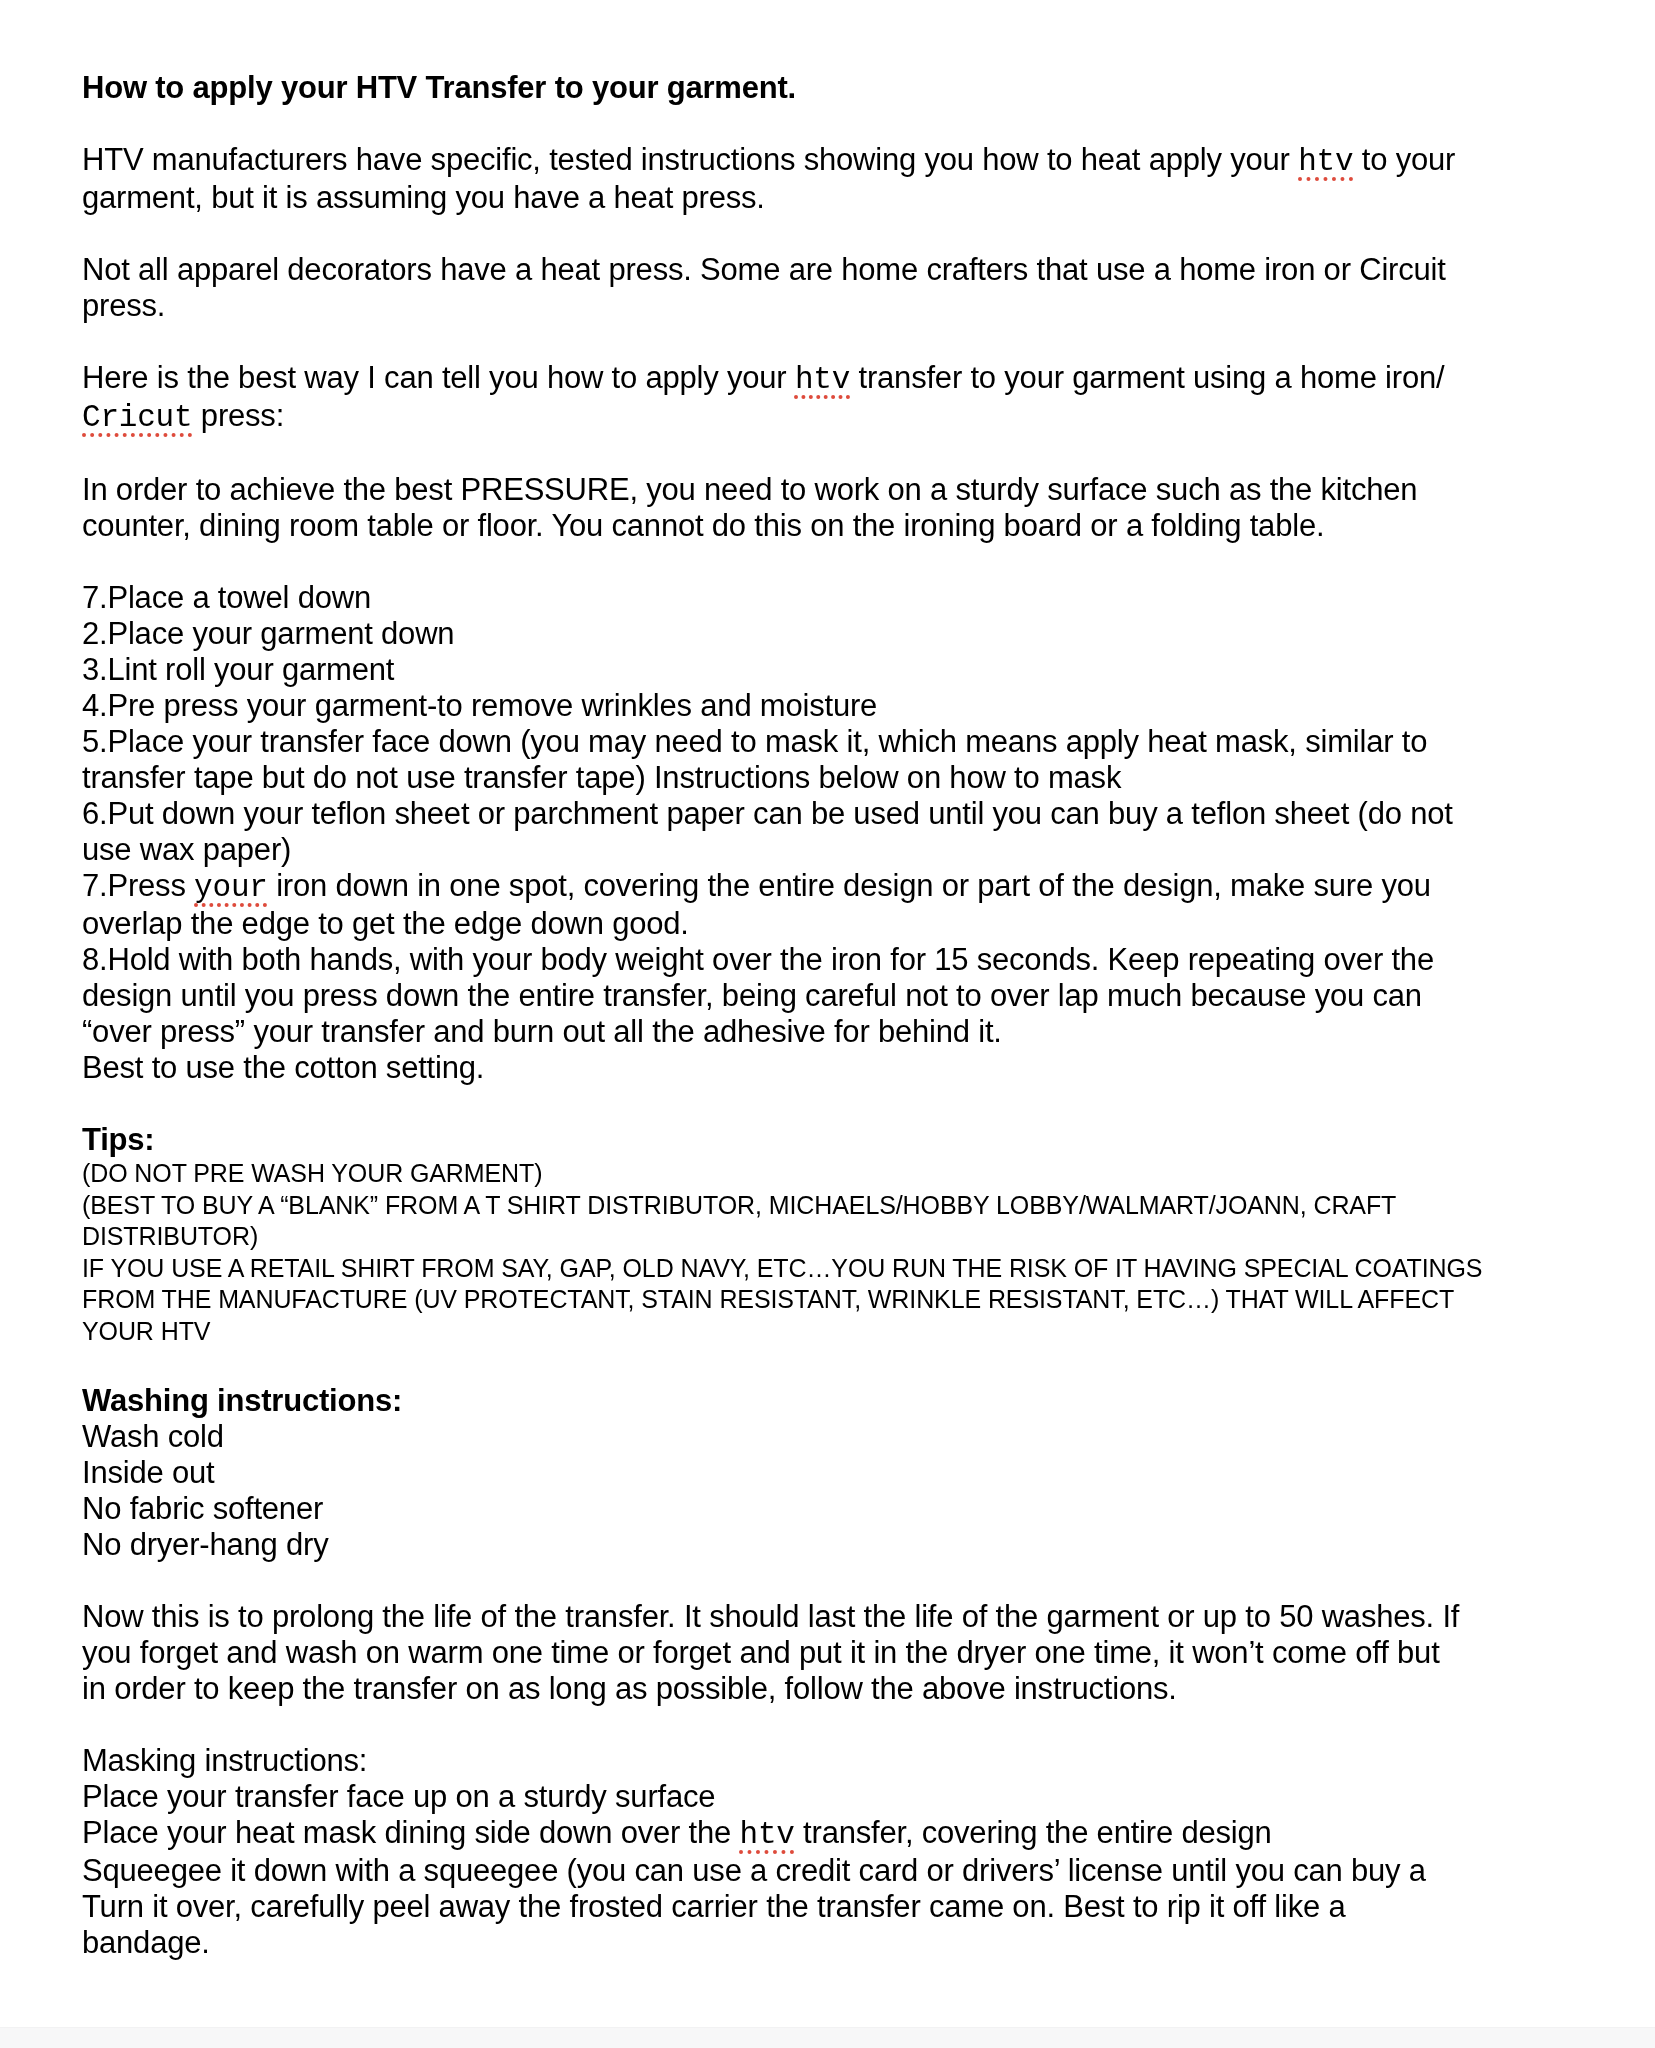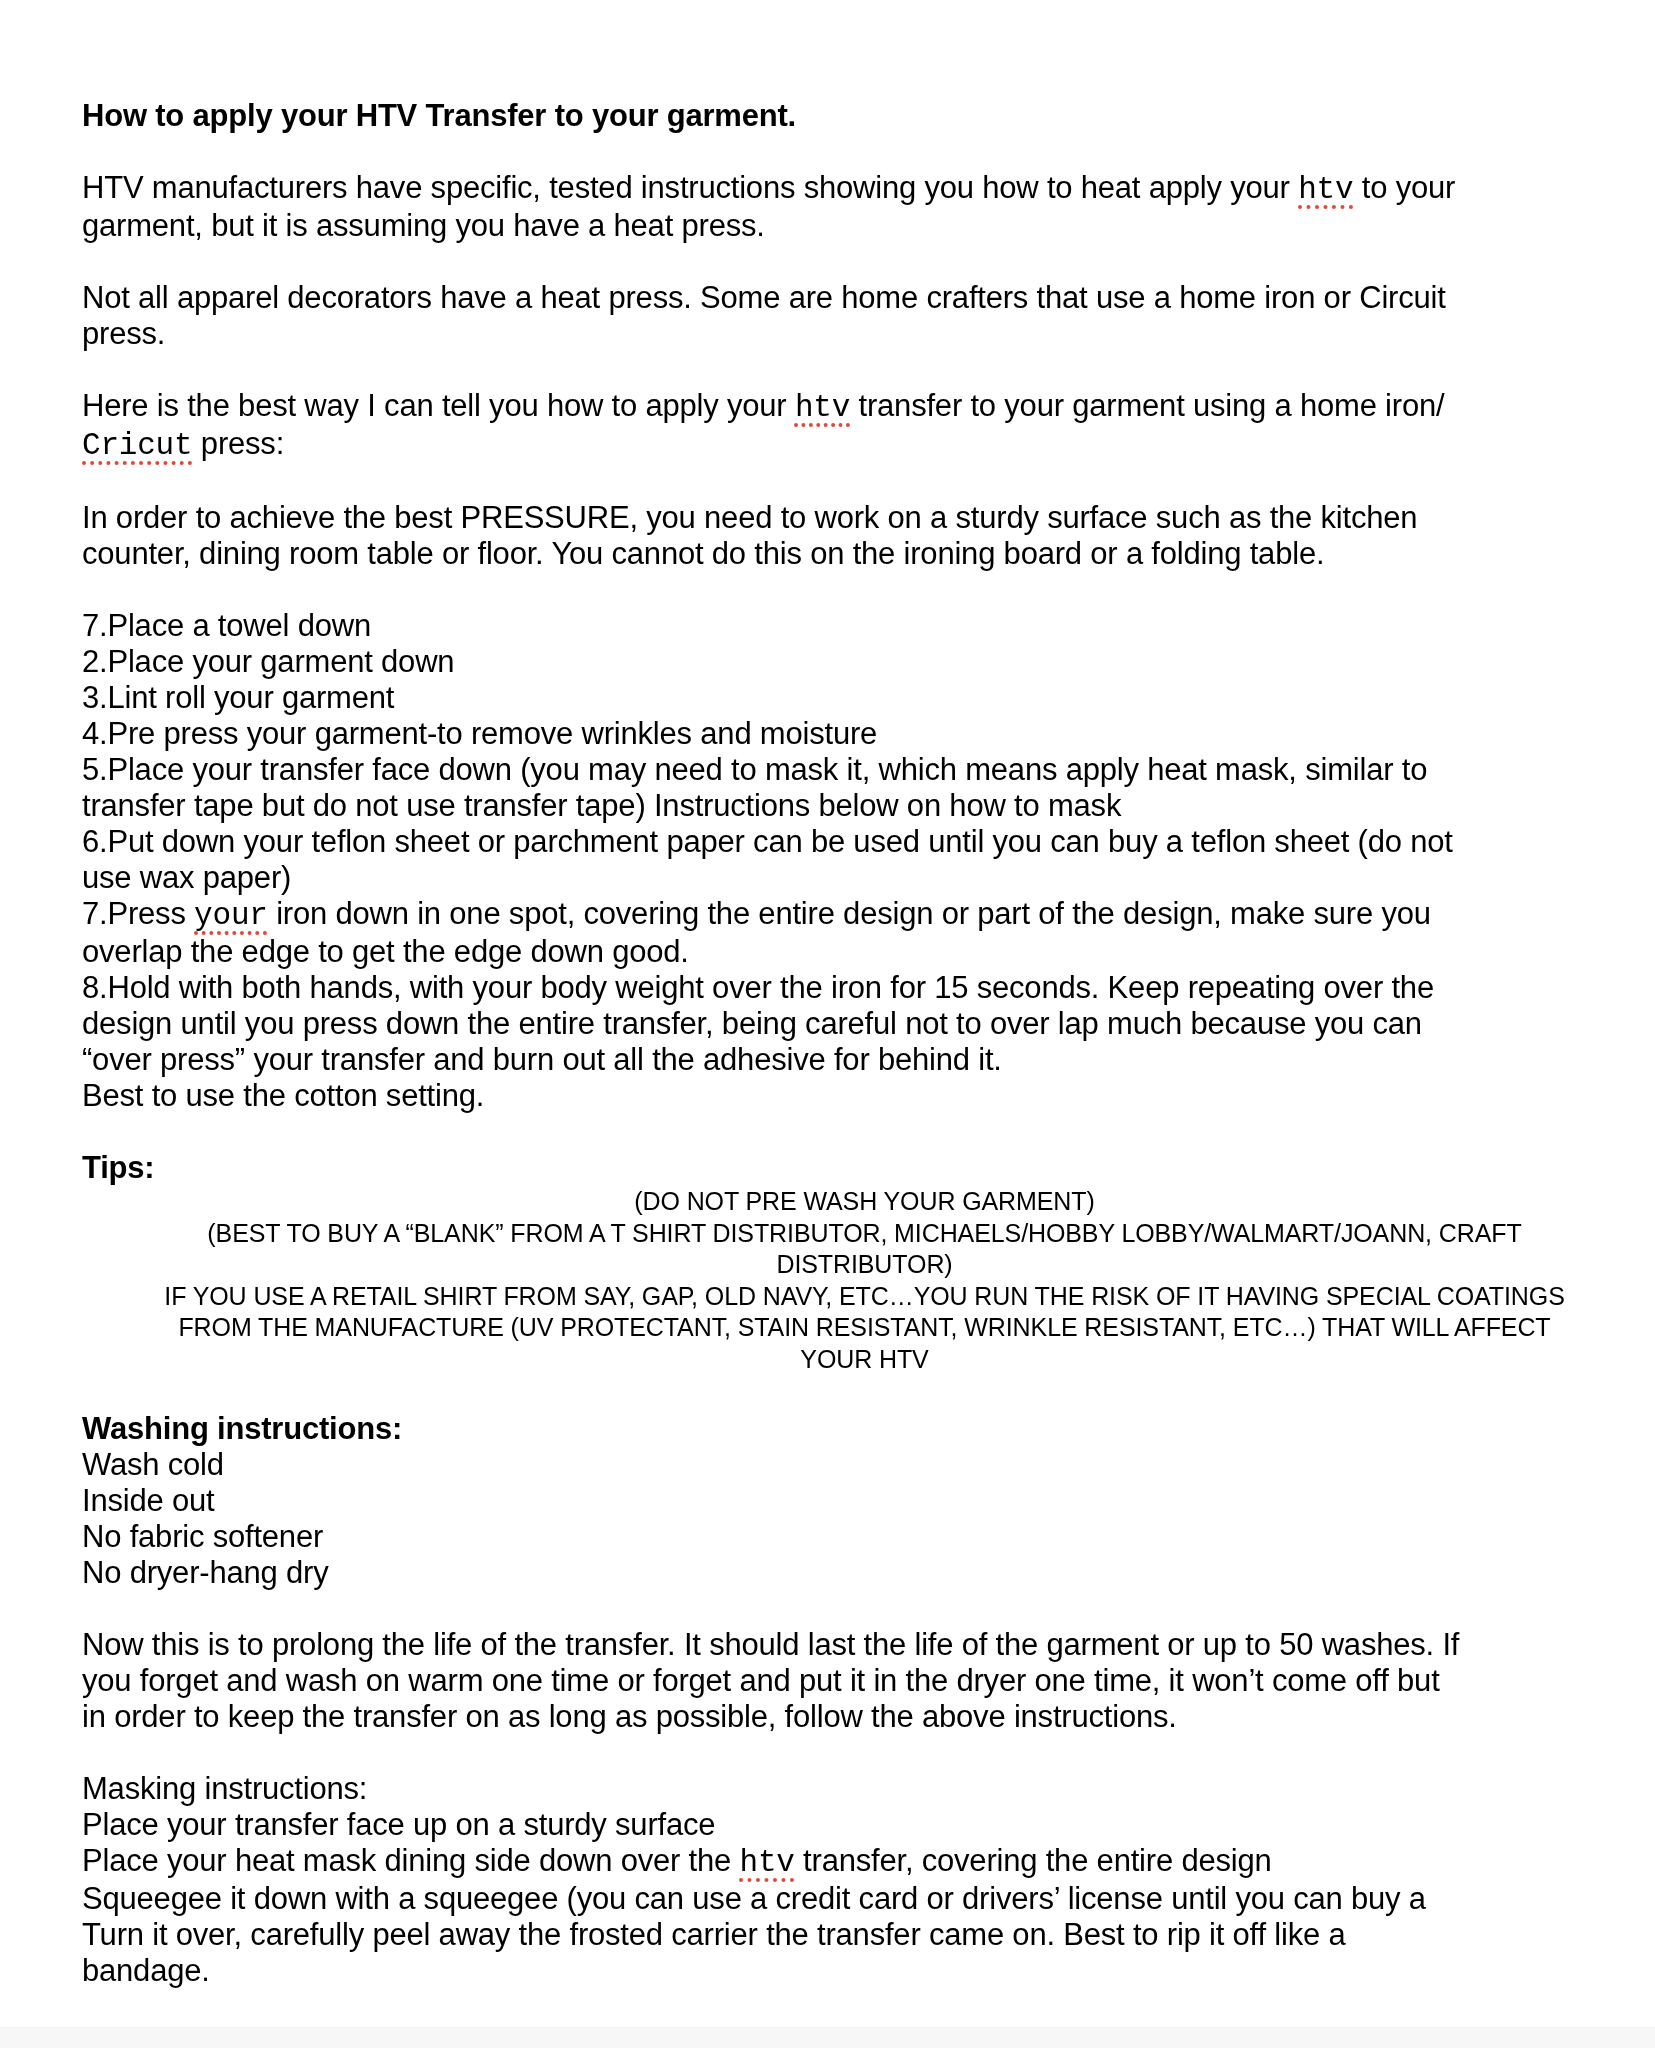--- a/index.html
+++ b/index.html
@@ -13,33 +13,31 @@
     position: relative;
     overflow: hidden;
     font-family: "Liberation Sans", sans-serif;
     color: #000000;
   }
   .doc {
     padding: 70px 8px 0 82px;
   }
   .block {
     margin-bottom: 36px;
-    margin-top: 28px;
   }
   .line {
     font-size: 31px;
     line-height: 36px;
     white-space: pre;
     letter-spacing: -0.2px;
   }
   .line.small {
     font-size: 25px;
     line-height: 31.5px;
     letter-spacing: -0.1px;
-    text-align: center;
   }
   .bold {
     font-weight: bold;
   }
   .misspelled {
     text-decoration-line: underline;
     text-decoration-style: dotted;
     text-decoration-color: #de4b3c;
     text-decoration-thickness: 4px;
     text-underline-offset: 7px;

